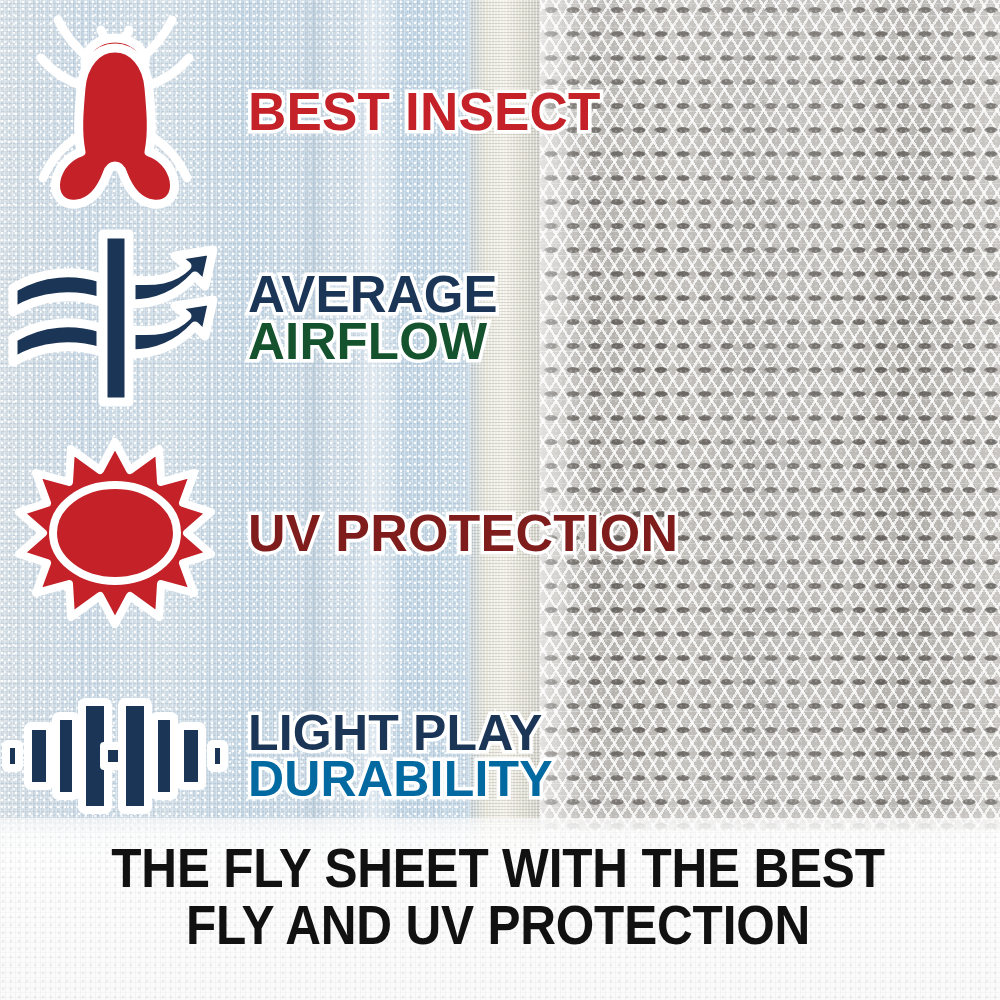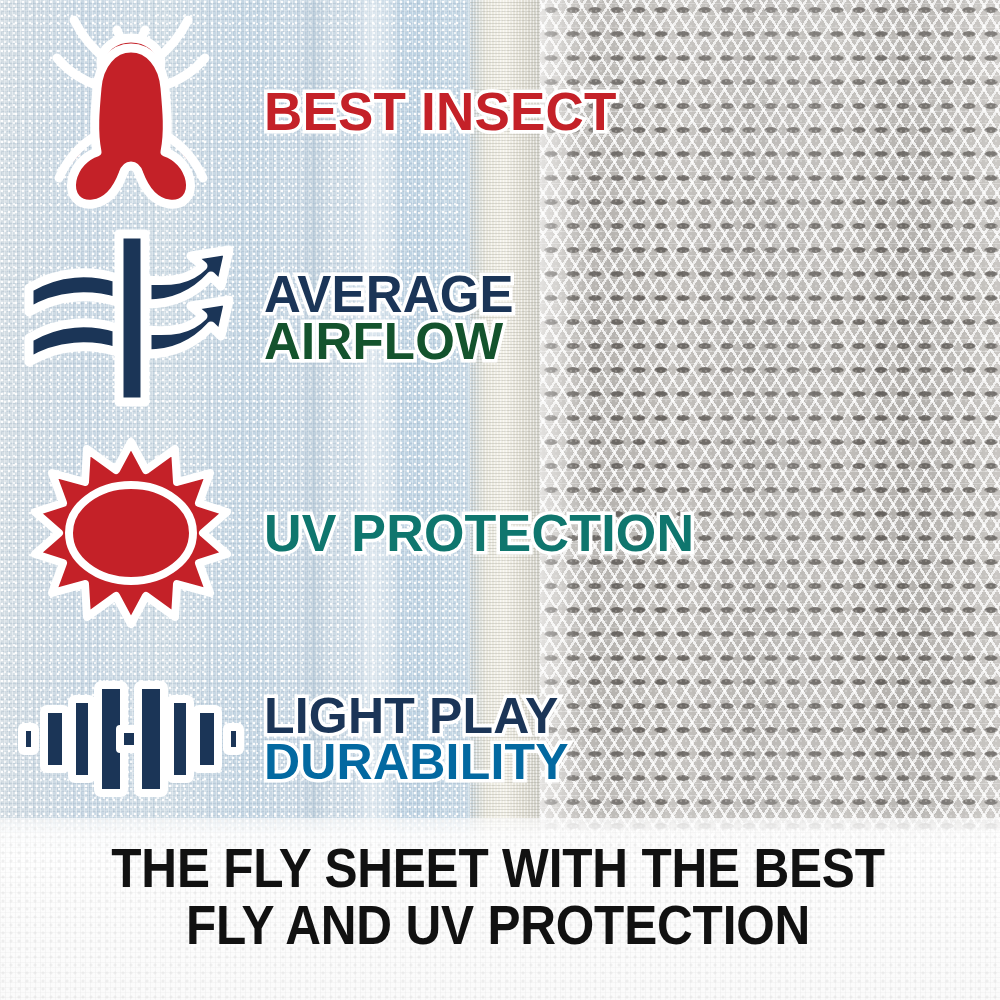--- a/index.html
+++ b/index.html
@@ -85,21 +85,21 @@
       radial-gradient(circle at 1px 1px, rgba(255,255,255,.30) .7px, rgba(255,255,255,0) 1.2px),
       radial-gradient(circle at 4px 3px, rgba(90,90,90,.16) .7px, rgba(90,90,90,0) 1.2px);
     background-size:5px 5px, 6px 6px;
     mix-blend-mode:overlay;
     opacity:.75;
   }
 
   
   .features { position:absolute; left:0; top:0; width:1000px; height:822px; }
 
-  .feature-row { position:absolute; display:flex; align-items:center;margin-left:16px; }
+  .feature-row { position:absolute; display:flex; align-items:center; }
 
   .icon-cell {
     width:230px; flex:0 0 230px;
     display:flex; align-items:center; justify-content:center;
   }
   .icon-cell svg { display:block; overflow:visible; }
 
   .text-cell {
     flex:1 1 auto;
     padding-left:18px;
@@ -126,21 +126,21 @@
     color:#1B3557;
     -webkit-text-stroke:7px #ffffff;
     paint-order:stroke fill;
     text-shadow:0 0 2px rgba(255,255,255,.9);
   }
 
   
   #row-insect  { left:0;  top:12px;  height:200px; }
   #row-airflow { left:0;  top:228px; height:180px; }
   #row-uv      { left:0;  top:428px; height:210px; }
-  #row-durab   { left:0;  top:659px; height:160px;justify-content:flex-end; }
+  #row-durab   { left:0;  top:676px; height:160px;justify-content:flex-end; }
 
   #row-insect  .ftext { font-size:53px; }
   #row-airflow .ftext { font-size:51px; }
   #row-uv      .ftext { font-size:52px; }
   #row-durab   .ftext { font-size:50px; }
 
   
   .caption-band {
     position:absolute; left:0; right:0; top:818px; bottom:0;
     background:
@@ -266,21 +266,21 @@
                      L170 93 L194 114 L166 123 L177 153 L144 144 L142 177
                      L113 156 L98 184 L83 156 L54 177 L52 144 L19 153
                      L30 123 L2 114 L26 93 L2 72 L30 63 L19 33 L52 42
                      L54 9 L83 30 Z"></path>
 
             <ellipse cx="98" cy="93" rx="62" ry="48"></ellipse>
           </g>
         </svg>
       </div>
       <div class="text-cell">
-        <span class="ftext l2 outline-red" style="color: #0f766e;">UV PROTECTION</span>
+        <span class="ftext l2 outline-red" style="color: #7f1d1d;">UV PROTECTION</span>
       </div>
     </div>
 
     <div class="feature-row" id="row-durab">
       <div class="icon-cell">
         <svg width="222" height="124" viewBox="0 0 222 124" aria-hidden="true">
           <g stroke="#ffffff" stroke-width="8" stroke-linejoin="round" fill="#1B3557">
 
             <rect x="2" y="50" width="13" height="24" rx="2"></rect>
 

